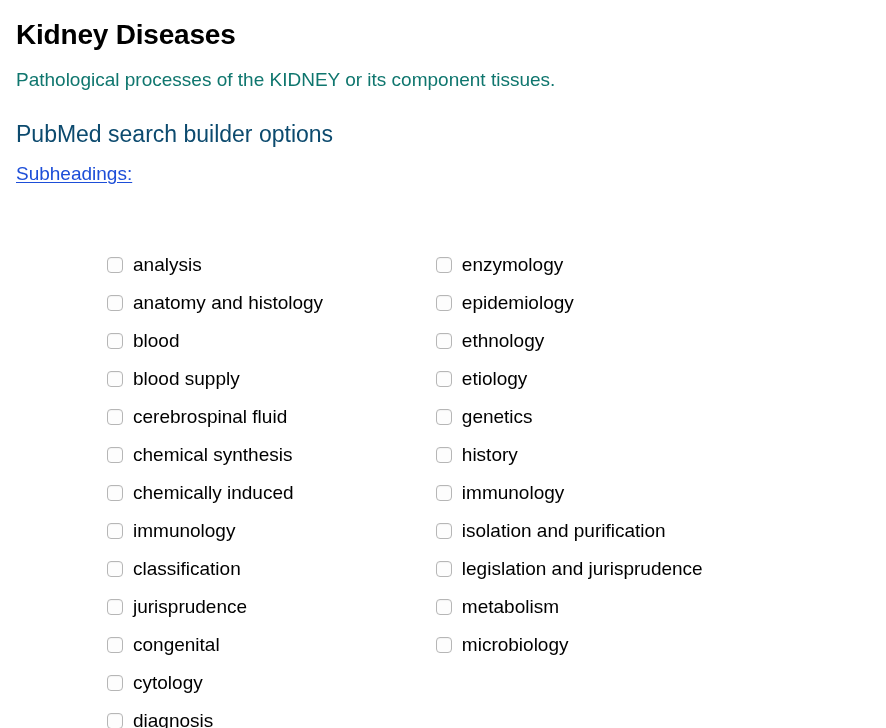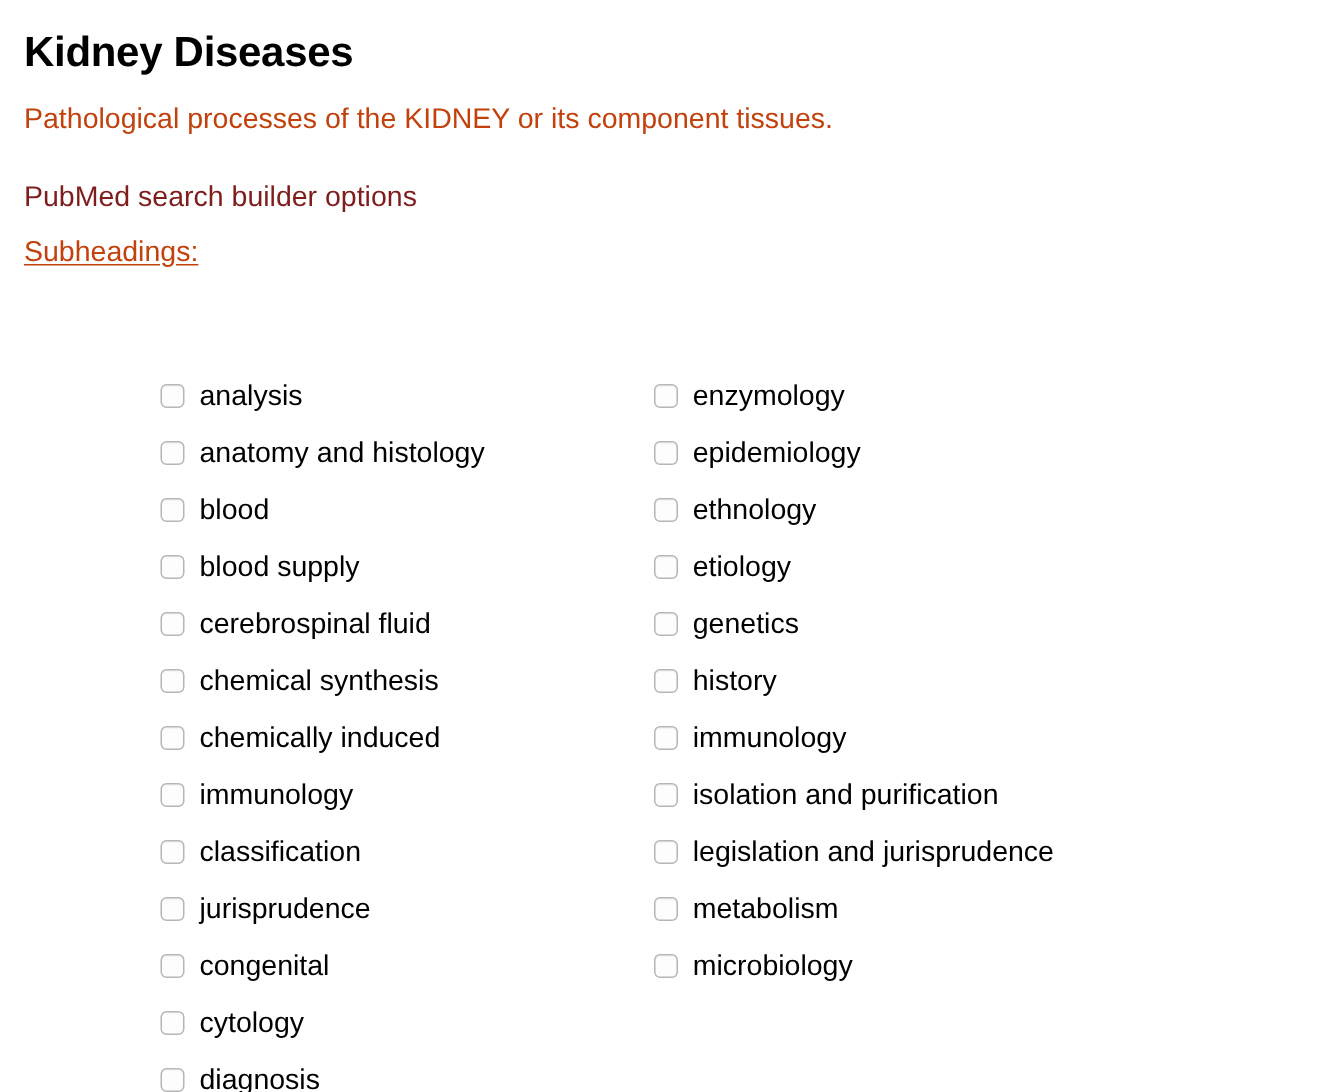--- a/index.html
+++ b/index.html
@@ -33,38 +33,38 @@
     margin: 0;
     padding-top: 20px;
     color: #000;
   }
 
   .description {
     font-size: 19px;
     line-height: 1.25;
     margin: 0;
     padding-top: 17px;
-    color: #c2410c;
+    color: #0f766e;
   }
 
   .builder-options {
-    font-size: 19px;
+    font-size: 23px;
     line-height: 1.25;
     margin: 0;
     padding-top: 28px;
-    color: #7f1d1d;
+    color: #0c4a6e;
   }
 
   .subheadings-link {
     display: inline-block;
     font-size: 19px;
     line-height: 1.25;
     margin: 0;
     margin-top: 14px;
-    color: #c2410c;
+    color: #1d4ed8;
     text-decoration: underline;
     text-underline-offset: 2px;
     cursor: pointer;
   }
 
   .subheadings-wrap {
     padding-top: 0;
   }
 
   .columns {

